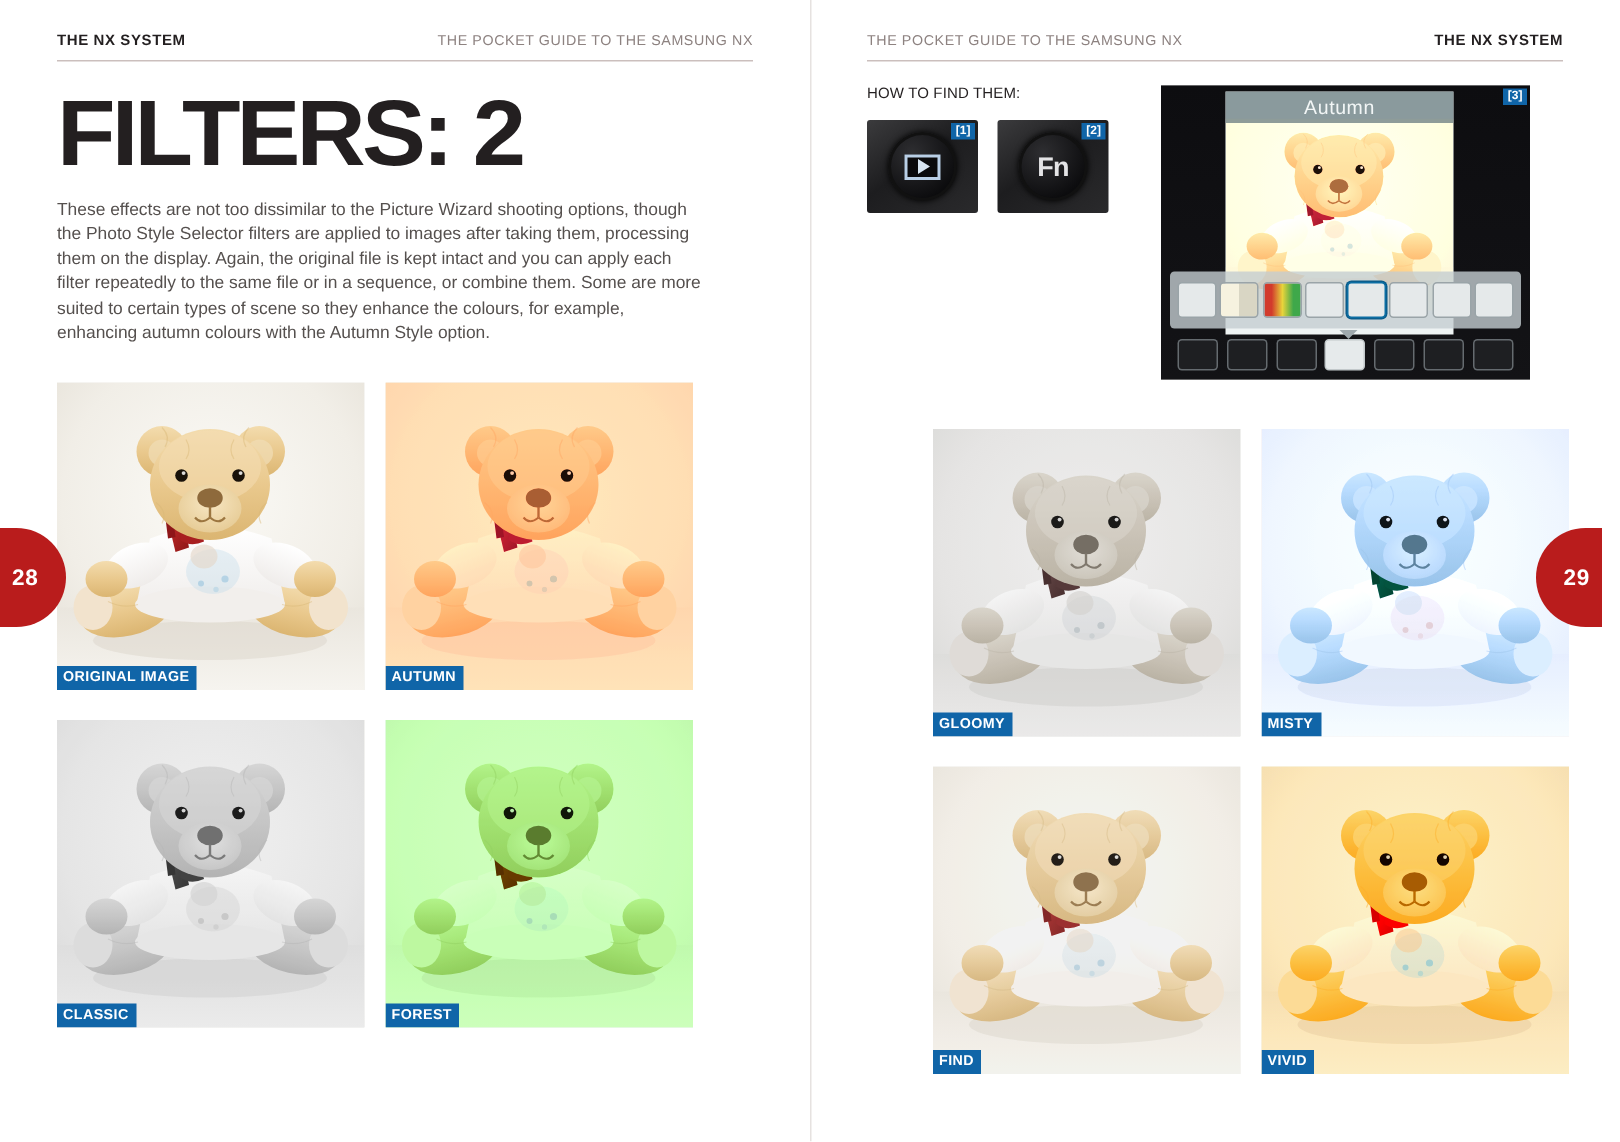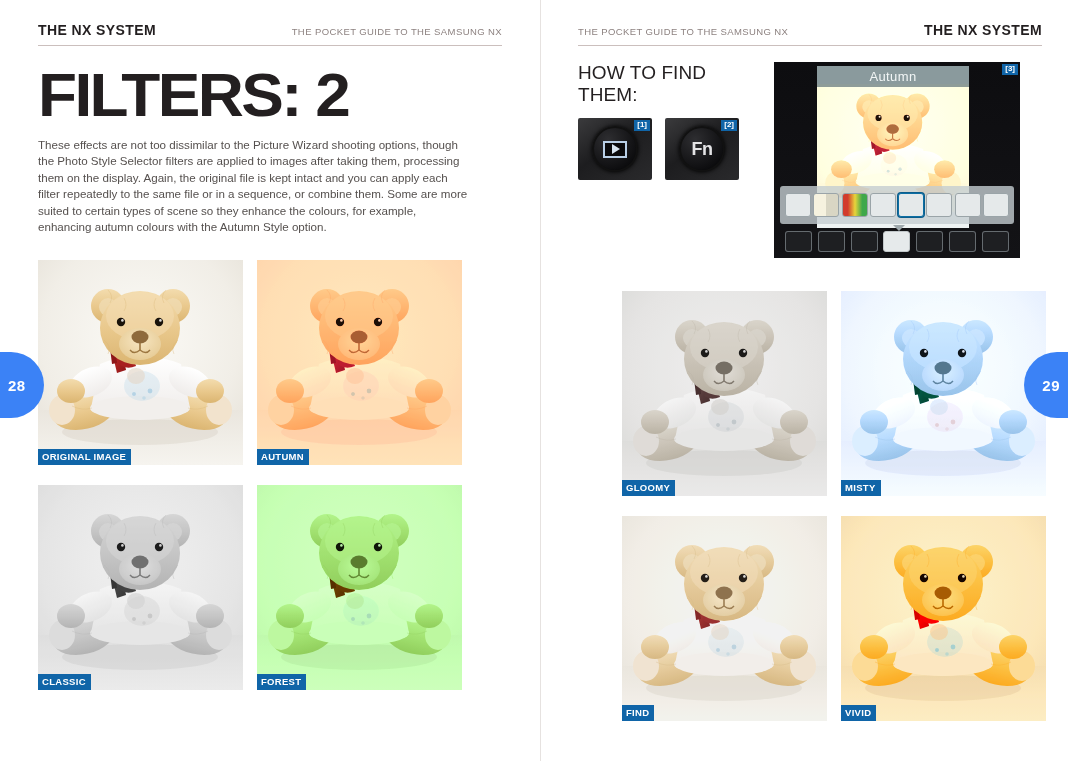--- a/index.html
+++ b/index.html
@@ -20,21 +20,21 @@
     background: #ffffff;
     display: flex;
   }
 
   
   .page-tab {
     position: absolute;
     top: 352px;
     width: 44px;
     height: 66px;
-    background: #3b82f6;
+    background: #b91c1c;
     color: #ffffff;
     font-size: 15px;
     font-weight: bold;
     letter-spacing: 0.5px;
     display: flex;
     align-items: center;
     z-index: 30;
   }
   .page-tab.left {
     left: 0;
@@ -71,21 +71,21 @@
   
   .runhead {
     display: flex;
     justify-content: space-between;
     align-items: baseline;
     border-bottom: 1.5px solid #cbbfbd;
     padding-bottom: 7px;
     margin-bottom: 0;
   }
   .runhead .strong {
-    font-size: 14px;
+    font-size: 10px;
     font-weight: bold;
     color: #231f20;
     letter-spacing: 0.4px;
   }
   .runhead .light {
     font-size: 9.5px;
     font-weight: normal;
     color: #8d8280;
     letter-spacing: 0.4px;
   }
@@ -124,21 +124,21 @@
   }
 
   
   .right-top {
     display: flex;
     gap: 14px;
     margin-top: 16px;
   }
   .howto { width: 182px; flex: 0 0 182px; }
   .howto h2 {
-    font-size: 19px;
+    font-size: 10px;
     font-weight: normal;
     color: #231f20;
     letter-spacing: 0.1px;
     margin-bottom: 10px;
   }
   .howto p {
     font-size: 11.3px;
     line-height: 1.32;
     color: #55504e;
   }

